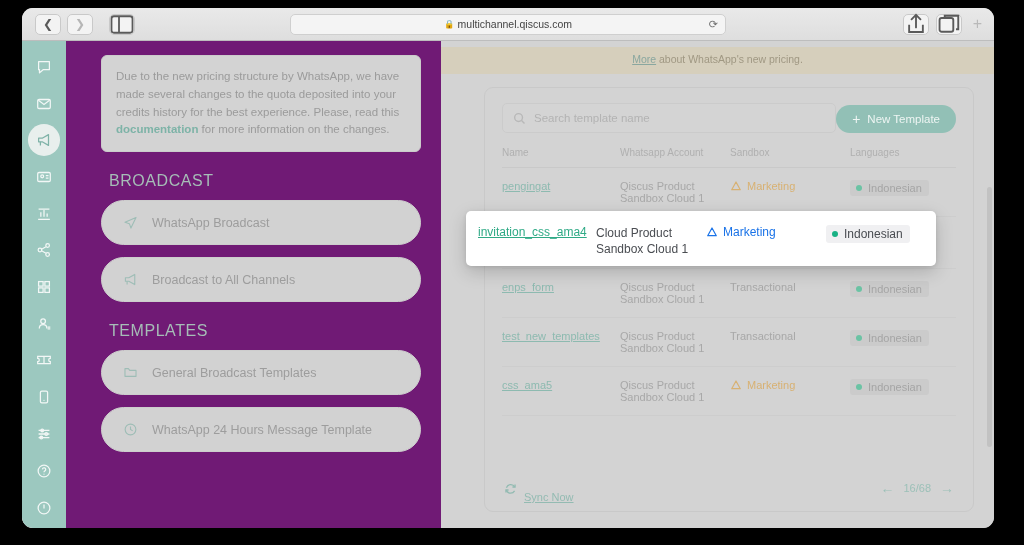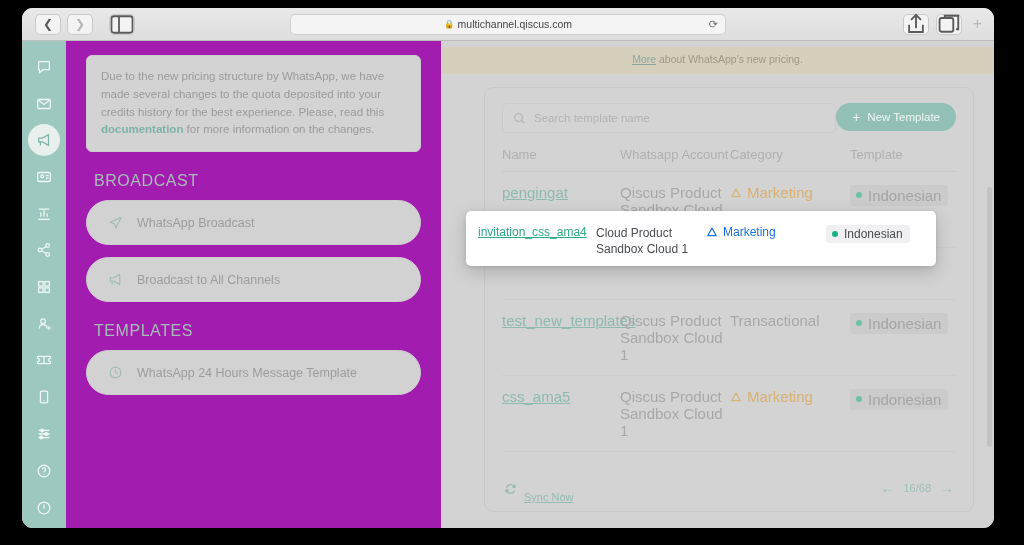--- a/index.html
+++ b/index.html
@@ -67,21 +67,21 @@
     margin-bottom: 4px;
   }
   .rail-item.active { background: #e8efed; }
   .rail-item svg { width: 18px; height: 18px; stroke: #f2f7f6; fill: none; stroke-width: 1.4; }
   .rail-item.active svg { stroke: #7fb3a8; }
   .rail-spacer { flex: 1; }
 
   
   .menu {
     position: absolute; left: 44px; top: 0; width: 375px; height: 100%;
-    background: #a21caf; padding: 14px 20px 0 20px; overflow: hidden;
+    background: #701a75; padding: 14px 20px 0 35px; overflow: hidden;
   }
   .notice {
     border: 1px solid #cbcbcb; border-radius: 6px;
     padding: 12px 14px; color: #9b9b9b; font-size: 11.5px; line-height: 1.55;
     background: #d3d3d3;
   }
   .notice a { color: #7db3a7; font-weight: bold; text-decoration: none; }
   .sec-title {
     color: #a6bdb7; font-size: 16px; letter-spacing: .55px;
     margin: 20px 0 10px 8px;
@@ -100,41 +100,41 @@
   .main { position: absolute; left: 419px; top: 6px; right: 0; height: 100%; }
   .pricing-banner {
     background: #d6cfbc; color: #a09883; font-size: 10.5px;
     padding: 6px 0 9px 0; text-align: center;
   }
   .pricing-banner a { color: #8aa79f; text-decoration: underline; }
   .card {
     position: absolute; left: 43px; top: 40px; width: 490px; height: 425px;
     background: #d3d3d3; border: 1px solid #c9c9c9; border-radius: 9px;
   }
-  .card-top { display: flex; align-items: flex-start; padding: 15px 17px 10px 17px; gap: 0; }
+  .card-top { display: flex; align-items: flex-end; padding: 15px 17px 10px 17px; gap: 0; }
   .search {
     flex: 1; height: 30px; border: 1px solid #cbcbcb; border-radius: 5px;
     background: #d4d4d4; display: flex; align-items: center;
     padding-left: 10px; gap: 8px; color: #b3b3b3; font-size: 11.5px;
   }
   .search svg { width: 13px; height: 13px; stroke: #b8b8b8; fill: none; stroke-width: 1.5; }
   .new-tpl {
     height: 28px; border-radius: 14px; background: #92c0b6; color: #eef5f3;
     display: flex; align-items: center; gap: 7px; padding: 0 16px;
     font-size: 11.5px;
   }
   .new-tpl .pl { font-size: 14px; line-height: 1; }
 
   table.tpl { width: 100%; border-collapse: collapse; table-layout: fixed; }
   table.tpl th {
-    text-align: left; font-weight: normal; color: #b0b0b0; font-size: 13px;
+    text-align: left; font-weight: normal; color: #b0b0b0; font-size: 10px;
     padding: 4px 0 9px 0; border-bottom: 1px solid #c9c9c9;
   }
   table.tpl td {
-    font-size: 15px; color: #a8a8a8; padding: 12px 0; vertical-align: top;
+    font-size: 11px; color: #a8a8a8; padding: 12px 0; vertical-align: top;
     border-bottom: 1px solid #cdcdcd;
     margin-left: 39px;
   }
   .tbl-wrap { padding: 0 17px; }
   .c-name { width: 118px; } .c-acct { width: 110px; }
   .c-cat { width: 120px; } .c-lang { width: auto; }
   .tname { color: #8dbab0; text-decoration: underline; }
   .cat-mkt { color: #d8b172; display: flex; align-items: center; gap: 5px; }
   .cat-mkt svg { width: 12px; height: 12px; stroke: #d8b172; fill: none; stroke-width: 1.4; }
   .cat-trx { color: #a5a5a5; }
@@ -326,20 +326,26 @@
         <div class="menu-item">
           <svg viewBox="0 0 20 20">
               <path d="M4 8h4l7-4v12l-7-4H4z" stroke-linejoin="round"></path>
               <path d="M6 12v4"></path>
             </svg>
           <span>Broadcast to All Channels</span>
         </div>
 
         <div class="sec-title">TEMPLATES</div>
 
+        <div class="menu-item">
+          <svg viewBox="0 0 20 20">
+              <path d="M3.5 14.5v-9h4l1.6 2h7.4v7z" stroke-linejoin="round"></path>
+            </svg>
+          <span>General Broadcast Templates</span>
+        </div>
 
 
         <div class="menu-item">
           <svg viewBox="0 0 20 20">
               <circle cx="10" cy="10" r="6.3"></circle>
               <path d="M10 6.4V10l2.6 1.6"></path>
             </svg>
           <span>WhatsApp 24 Hours Message Template</span>
         </div>
       </div>
@@ -365,22 +371,22 @@
               <span>New Template</span>
             </div>
           </div>
 
           <div class="tbl-wrap">
             <table class="tpl">
               <thead>
                 <tr>
                   <th class="c-name">Name</th>
                   <th class="c-acct">Whatsapp Account</th>
-                  <th class="c-cat">Category</th>
-                  <th class="c-lang">Template</th>
+                  <th class="c-cat">Sandbox</th>
+                  <th class="c-lang">Languages</th>
                 </tr>
               </thead>
               <tbody>
 
                 <tr>
                   <td><span class="tname">pengingat</span></td>
                   <td>Qiscus Product Sandbox Cloud 1</td>
                   <td>
                     <span class="cat-mkt">
                       <svg viewBox="0 0 14 14">
@@ -394,20 +400,31 @@
                       <span class="dot"></span>
                       <span>Indonesian</span>
                     </span>
                   </td>
                 </tr>
 
                 <tr style="height:52px">
                   <td colspan="4" style="border-bottom:1px solid #cdcdcd"></td>
                 </tr>
 
+                <tr>
+                  <td><span class="tname">enps_form</span></td>
+                  <td>Qiscus Product Sandbox Cloud 1</td>
+                  <td class="cat-trx">Transactional</td>
+                  <td>
+                    <span class="lang">
+                      <span class="dot"></span>
+                      <span>Indonesian</span>
+                    </span>
+                  </td>
+                </tr>
 
                 <tr>
                   <td><span class="tname">test_new_templates</span></td>
                   <td>Qiscus Product Sandbox Cloud 1</td>
                   <td class="cat-trx">Transactional</td>
                   <td>
                     <span class="lang">
                       <span class="dot"></span>
                       <span>Indonesian</span>
                     </span>

